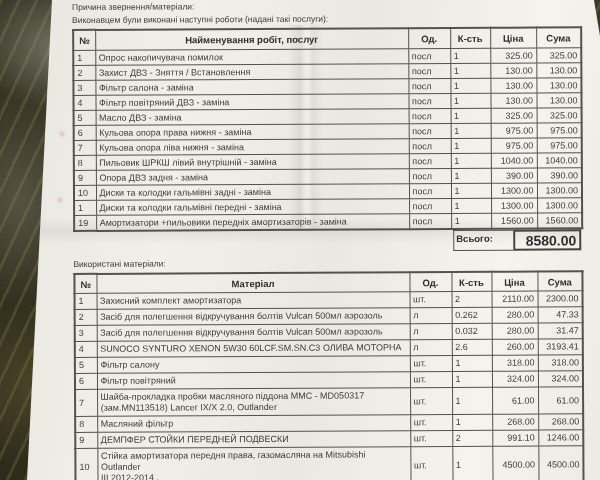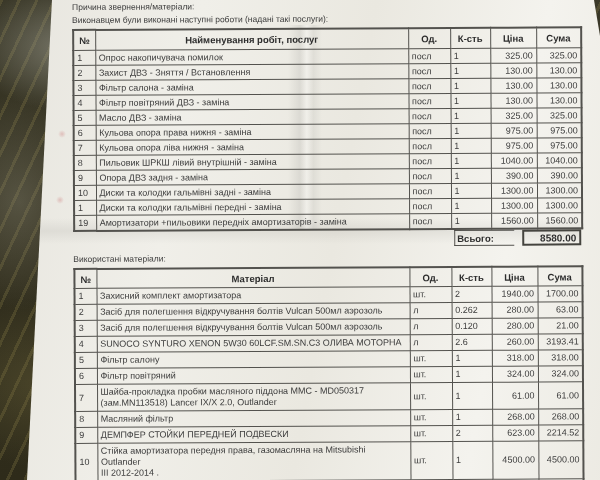--- a/index.html
+++ b/index.html
@@ -59,22 +59,22 @@
   .col-price{text-align:right;}
   .col-sum{text-align:right;}
   col.c-num{width:22px;} col.c-name{width:313px;} col.c-unit{width:42px;}
   col.c-qty{width:40px;} col.c-price{width:46px;} col.c-sum{width:45px;}
   .total-row{display:flex;justify-content:flex-end;width:508px;margin-top:0;}
   .total-label{
     width:60px;box-sizing:border-box;border:1px solid #53524e;border-right:none;
     font-size:9.5px;font-weight:bold;text-align:left;padding:2px 4px 1px 2px;color:#2d2d2d;
   }
   .total-value{
-    width:59px;box-sizing:border-box;border:2px solid #45443f;
-    font-size:10px;font-weight:bold;text-align:right;padding:1px 3px 0 2px;color:#2d2d2d;margin-left:8px;
+    width:68px;box-sizing:border-box;border:2px solid #45443f;
+    font-size:14px;font-weight:bold;text-align:right;padding:1px 3px 0 2px;color:#2d2d2d;
   }
   .materials-title{font-size:8.5px;line-height:11px;margin:6px 0 0 0;color:#3a3a3a;}
 </style>
 </head>
 <body>
 
 <div class="photo">
   <div class="paper">
     <div class="crease-v"></div>
     <div class="crease-h"></div>
@@ -229,38 +229,38 @@
             <th>Ціна</th>
             <th>Сума</th>
           </tr>
         </thead>
         <tbody>
             <tr>
               <td class="col-num">1</td>
               <td class="col-name">Захисний комплект амортизатора</td>
               <td class="col-unit">шт.</td>
               <td class="col-qty">2</td>
-              <td class="col-price">1940.00</td>
-              <td class="col-sum">1700.00</td>
+              <td class="col-price">2110.00</td>
+              <td class="col-sum">2300.00</td>
             </tr>
             <tr>
               <td class="col-num">2</td>
               <td class="col-name">Засіб для полегшення відкручування болтів Vulcan 500мл аэрозоль</td>
               <td class="col-unit">л</td>
               <td class="col-qty">0.262</td>
               <td class="col-price">280.00</td>
-              <td class="col-sum">63.00</td>
+              <td class="col-sum">47.33</td>
             </tr>
             <tr>
               <td class="col-num">3</td>
               <td class="col-name">Засіб для полегшення відкручування болтів Vulcan 500мл аэрозоль</td>
               <td class="col-unit">л</td>
-              <td class="col-qty">0.120</td>
+              <td class="col-qty">0.032</td>
               <td class="col-price">280.00</td>
-              <td class="col-sum">21.00</td>
+              <td class="col-sum">31.47</td>
             </tr>
             <tr>
               <td class="col-num">4</td>
               <td class="col-name">SUNOCO SYNTURO XENON 5W30 60LCF.SM.SN.C3 ОЛИВА МОТОРНА</td>
               <td class="col-unit">л</td>
               <td class="col-qty">2.6</td>
               <td class="col-price">260.00</td>
               <td class="col-sum">3193.41</td>
             </tr>
             <tr>
@@ -294,22 +294,22 @@
               <td class="col-unit">шт.</td>
               <td class="col-qty">1</td>
               <td class="col-price">268.00</td>
               <td class="col-sum">268.00</td>
             </tr>
             <tr>
               <td class="col-num">9</td>
               <td class="col-name">ДЕМПФЕР СТОЙКИ ПЕРЕДНЕЙ ПОДВЕСКИ</td>
               <td class="col-unit">шт.</td>
               <td class="col-qty">2</td>
-              <td class="col-price">623.00</td>
-              <td class="col-sum">2214.52</td>
+              <td class="col-price">991.10</td>
+              <td class="col-sum">1246.00</td>
             </tr>
             <tr>
               <td class="col-num">10</td>
               <td class="col-name">Стійка амортизатора передня права, газомасляна на Mitsubishi Outlander
 III 2012-2014 .</td>
               <td class="col-unit">шт.</td>
               <td class="col-qty">1</td>
               <td class="col-price">4500.00</td>
               <td class="col-sum">4500.00</td>
             </tr>

